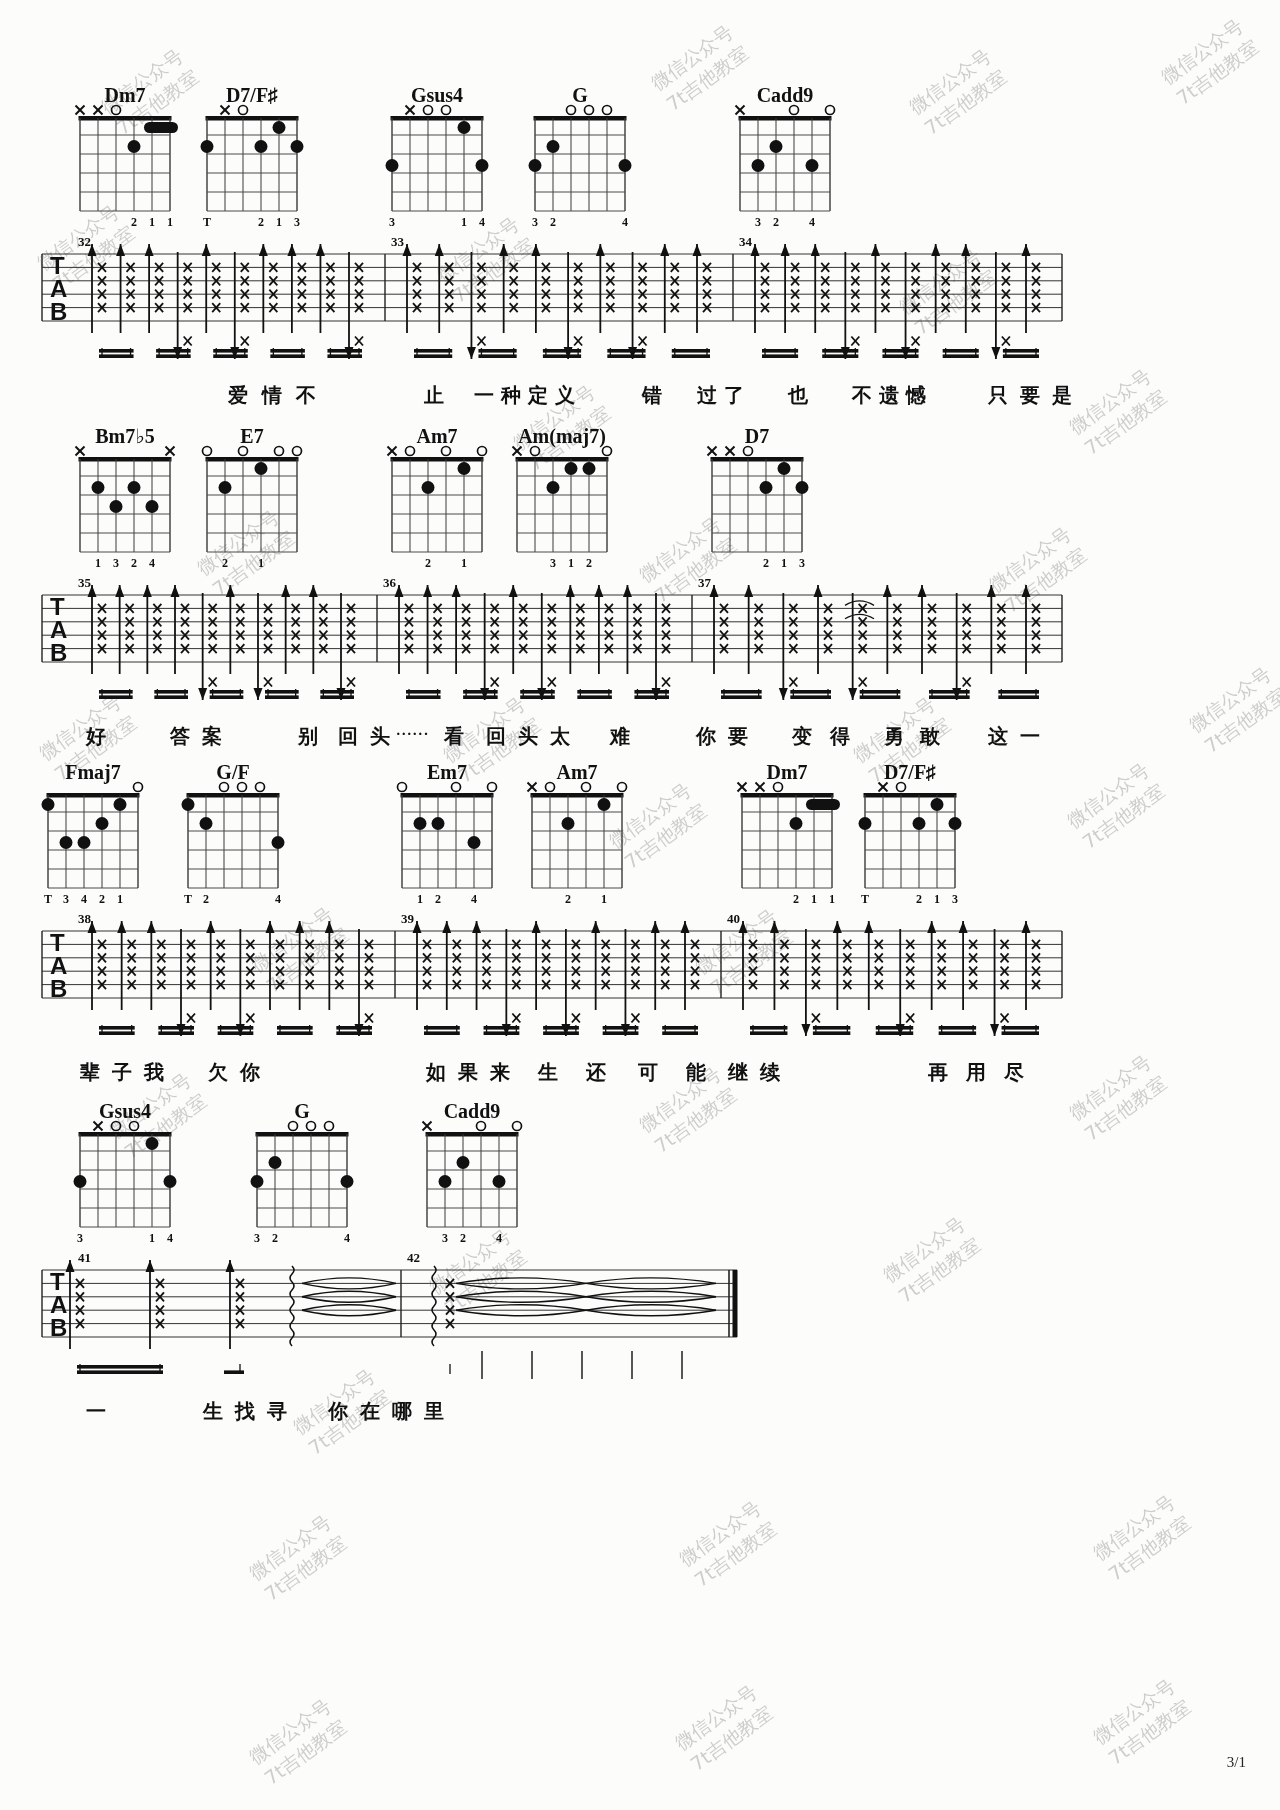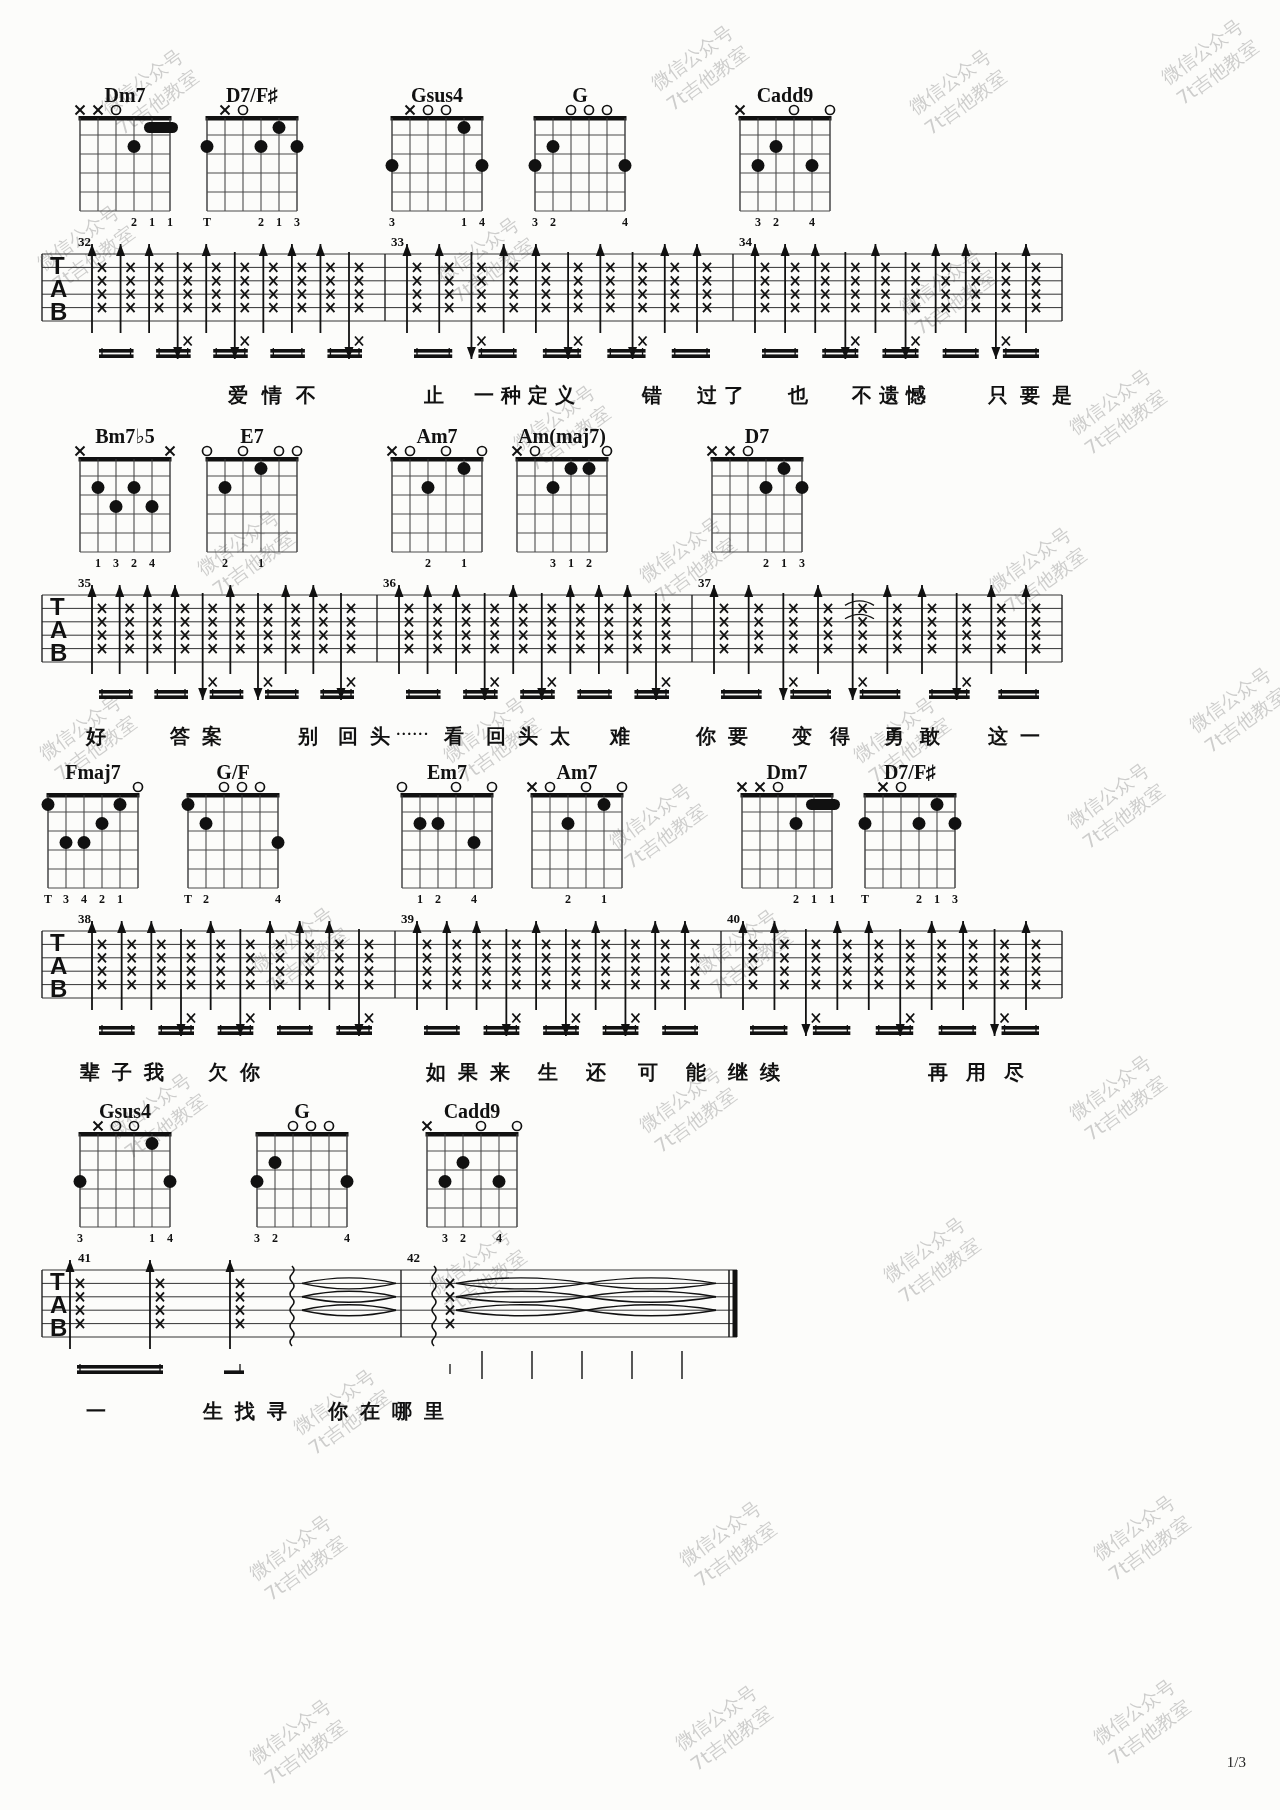--- a/index.html
+++ b/index.html
@@ -18,21 +18,21 @@
   .lyric{position:absolute;font-size:20px;font-weight:600;color:#111;
          font-family:"DejaVu Serif","DejaVu Sans",serif;white-space:nowrap;}
   .lyric.small{font-size:13px;letter-spacing:1px;top-padding:6px;}
   #pagenum{position:absolute;right:34px;top:1754px;font-size:15px;color:#222;
            font-family:"Liberation Serif",serif;}
 </style>
 </head>
 <body>
 
 <div id="page">
-  <div id="pagenum">1/3</div>
+  <div id="pagenum">3/1</div>
 <div class="wm" style="left: 150px; top: 92px;">
       <div>微信公众号</div>
       <div>7t吉他教室</div>
     </div>
     <div class="wm" style="left: 700px; top: 68px;">
       <div>微信公众号</div>
       <div>7t吉他教室</div>
     </div>
     <div class="wm" style="left: 958px; top: 92px;">
       <div>微信公众号</div>

